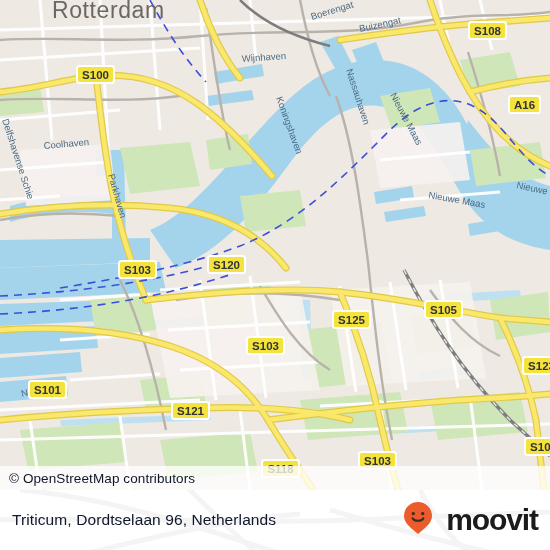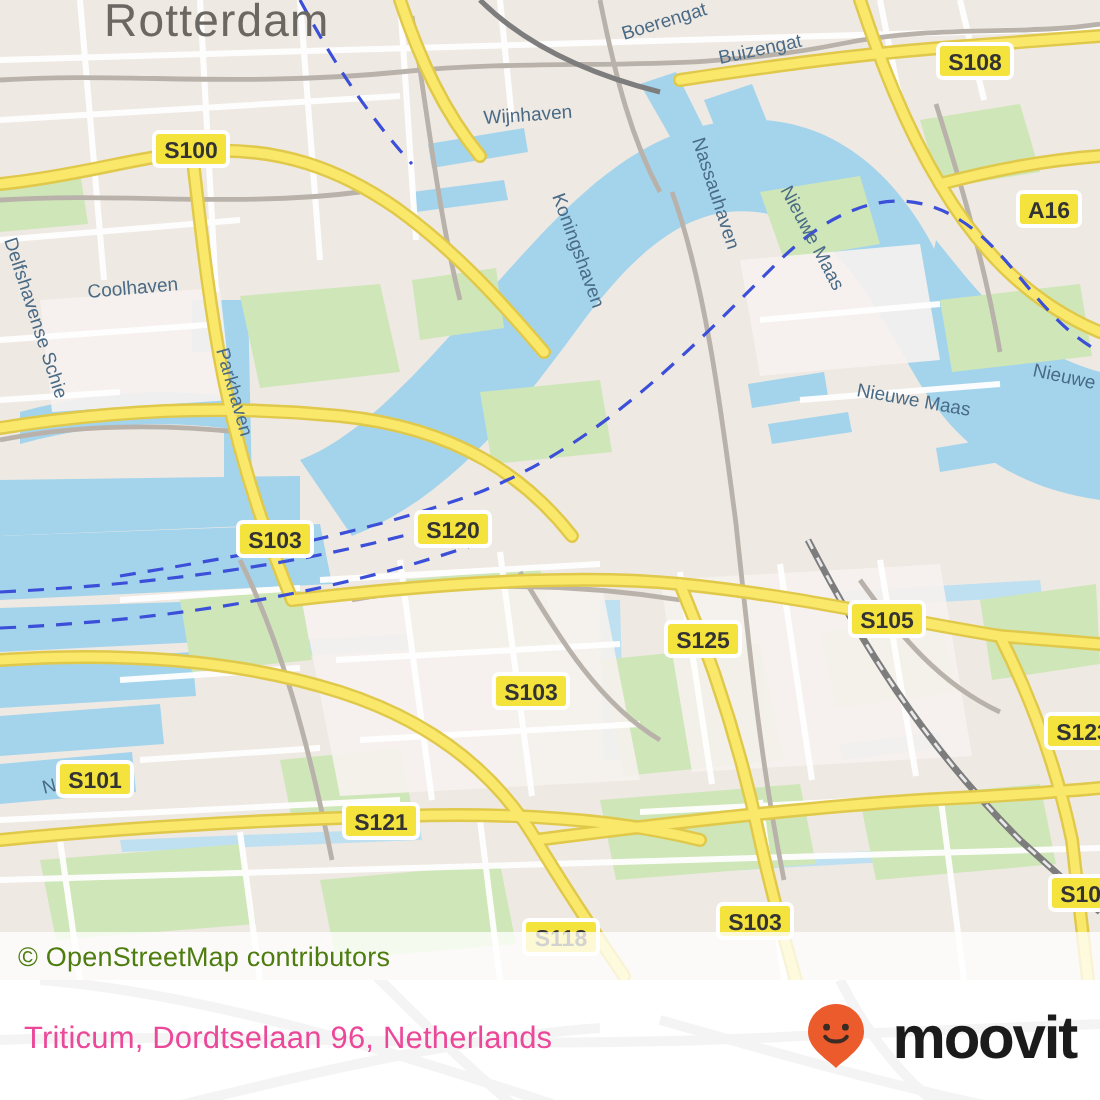--- a/index.html
+++ b/index.html
@@ -14,34 +14,34 @@
   #map{position:absolute;left:0;top:0;width:550px;height:490px;overflow:hidden;background:#efe9e3;}
   #map svg{display:block;}
 
   
   #attrib{
     position:absolute;left:0;top:466px;width:550px;height:24px;
     background:rgba(255,255,255,0.78);
     display:flex;align-items:center;
     z-index:40;
   }
-  #attrib .txt{font-size:13.5px;color:#4d7c0f;padding-left:9px;letter-spacing:.1px;}
+  #attrib .txt{font-size:13.5px;color:#0f172a;padding-left:9px;letter-spacing:.1px;}
 
   
   #footer{
     position:absolute;left:0;top:490px;width:550px;height:60px;
     background:#ffffff;overflow:hidden;
   }
   #footer .wm{position:absolute;left:0;top:-470px;opacity:.10;pointer-events:none;}
   #footer .inner{
     position:relative;z-index:3;height:60px;
     display:flex;align-items:center;justify-content:space-between;
     padding:0 12px 0 12px;box-sizing:border-box;
   }
-  #addr{font-size:15.5px;color:#ec4899;letter-spacing:.1px;white-space:nowrap;}
+  #addr{font-size:15.5px;color:#0f172a;letter-spacing:.1px;white-space:nowrap;}
   #brand{display:flex;align-items:center;gap:13px;}
   #brand .word{font-size:30px;font-weight:bold;color:#1b1b1b;letter-spacing:-1.1px;line-height:1;}
 
   
   #card{
     position:absolute;left:190px;top:121px;width:168px;
     z-index:30;
     filter:drop-shadow(0 1px 3px rgba(0,0,0,.33));
   }
   #card .green{

